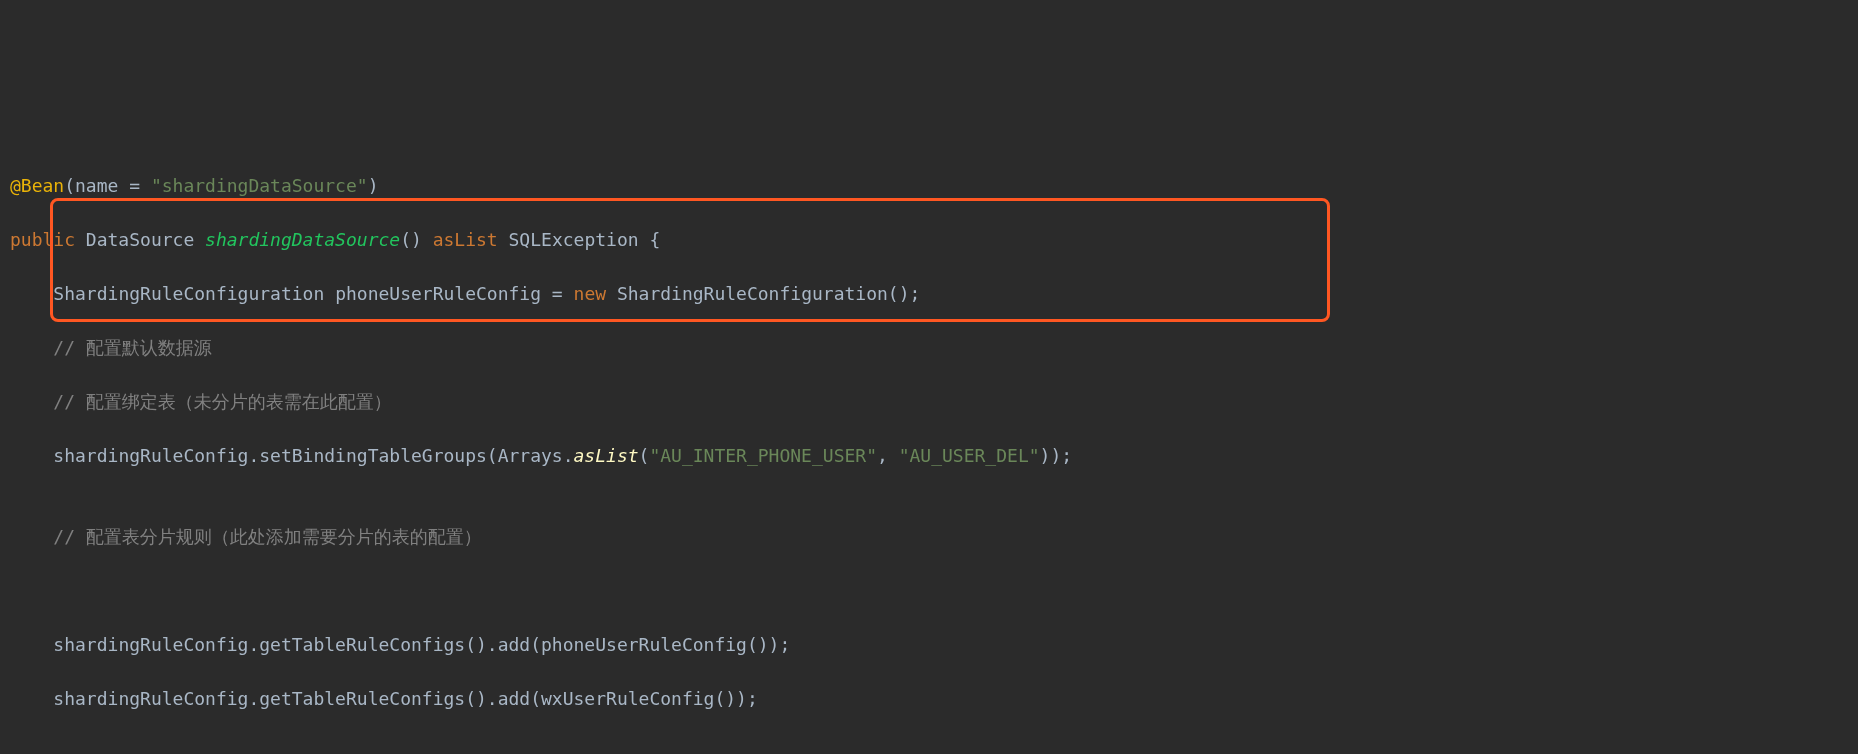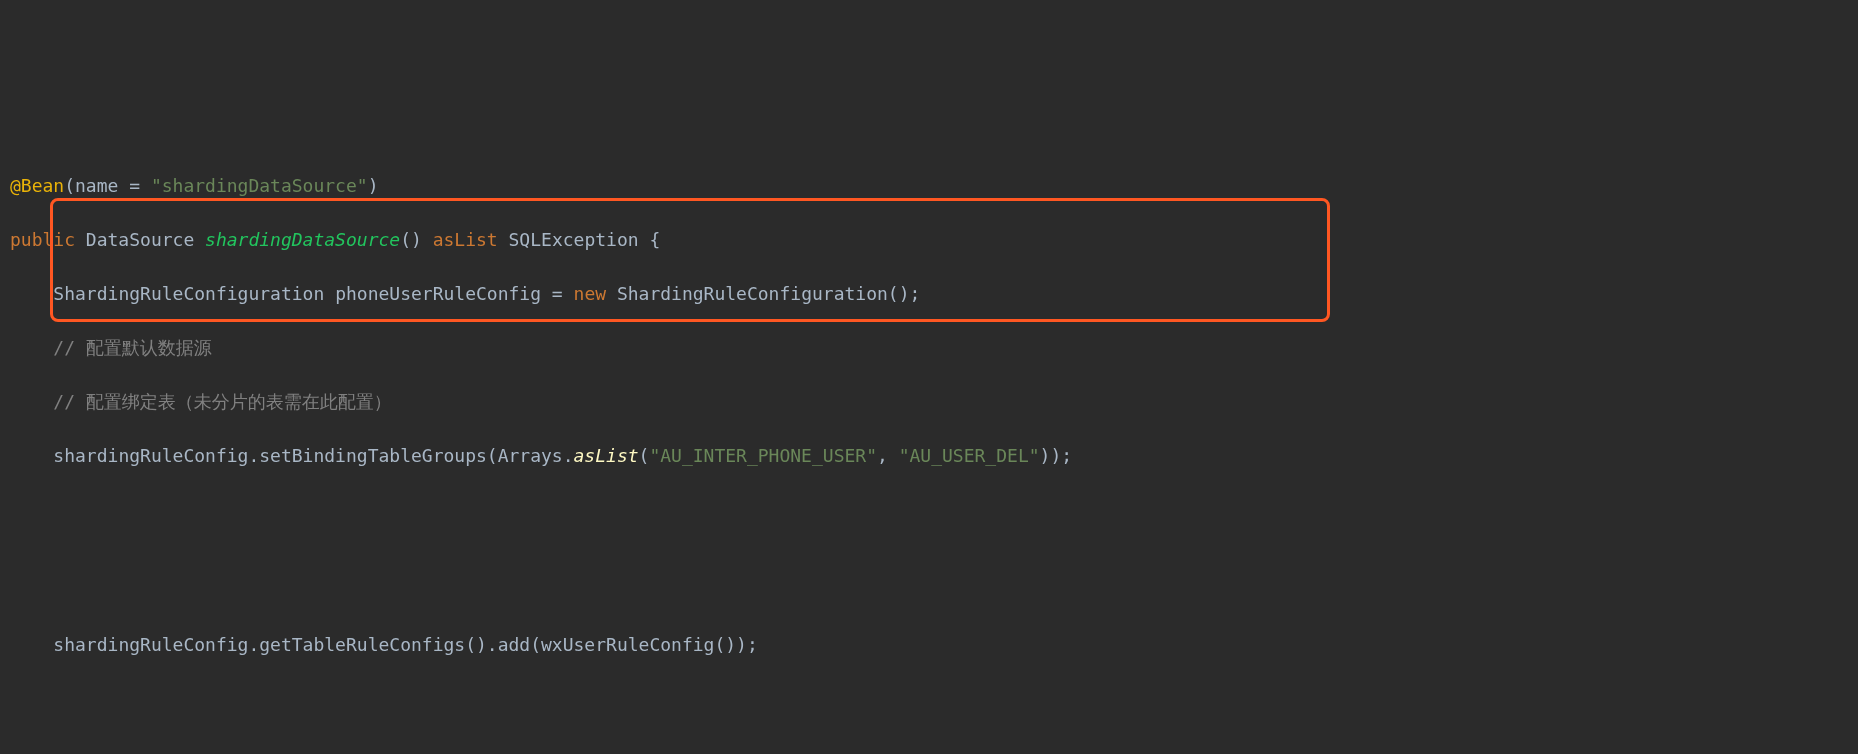--- a/index.html
+++ b/index.html
@@ -42,22 +42,23 @@
 
 <div class="code-container">
 <div class="highlight-box" style="top:80px;left:40px;width:1280px;height:124px;"></div>
 <span class="line"><span class="ann">@Bean</span><span>(</span><span>name = </span><span class="str">"shardingDataSource"</span><span>)</span></span>
 <span class="line"><span class="kw">public </span><span>DataSource </span><span class="method">shardingDataSource</span><span>() </span><span class="kw">asList </span><span>SQLException {</span></span>
 <span class="line"><span>    </span><span>ShardingRuleConfiguration </span><span>phoneUserRuleConfig = </span><span class="kw">new </span><span>ShardingRuleConfiguration();</span></span>
 <span class="line"><span>    </span><span class="cmt">// 配置默认数据源</span></span>
 <span class="line"><span>    </span><span class="cmt">// 配置绑定表（未分片的表需在此配置）</span></span>
 <span class="line"><span>    </span><span>shardingRuleConfig.setBindingTableGroups(Arrays.</span><span class="static-method">asList</span><span>(</span><span class="str">"AU_INTER_PHONE_USER"</span><span>, </span><span class="str">"AU_USER_DEL"</span><span>));</span></span>
 <span class="line"><span></span></span>
+<span class="line"><span>    </span><span class="cmt">// 配置表分片规则（此处添加需要分片的表的配置）</span></span>
 <span class="line"><span>    </span></span>
-<span class="line"><span>    </span></span>
+<span class="line"><span>    </span><span>shardingRuleConfig.getTableRuleConfigs().add(phoneUserRuleConfig());</span></span>
 <span class="line"><span>    </span><span>shardingRuleConfig.getTableRuleConfigs().add(wxUserRuleConfig());</span></span>
 <span class="line"><span></span></span>
 
 
 
 
 
 
 
 

